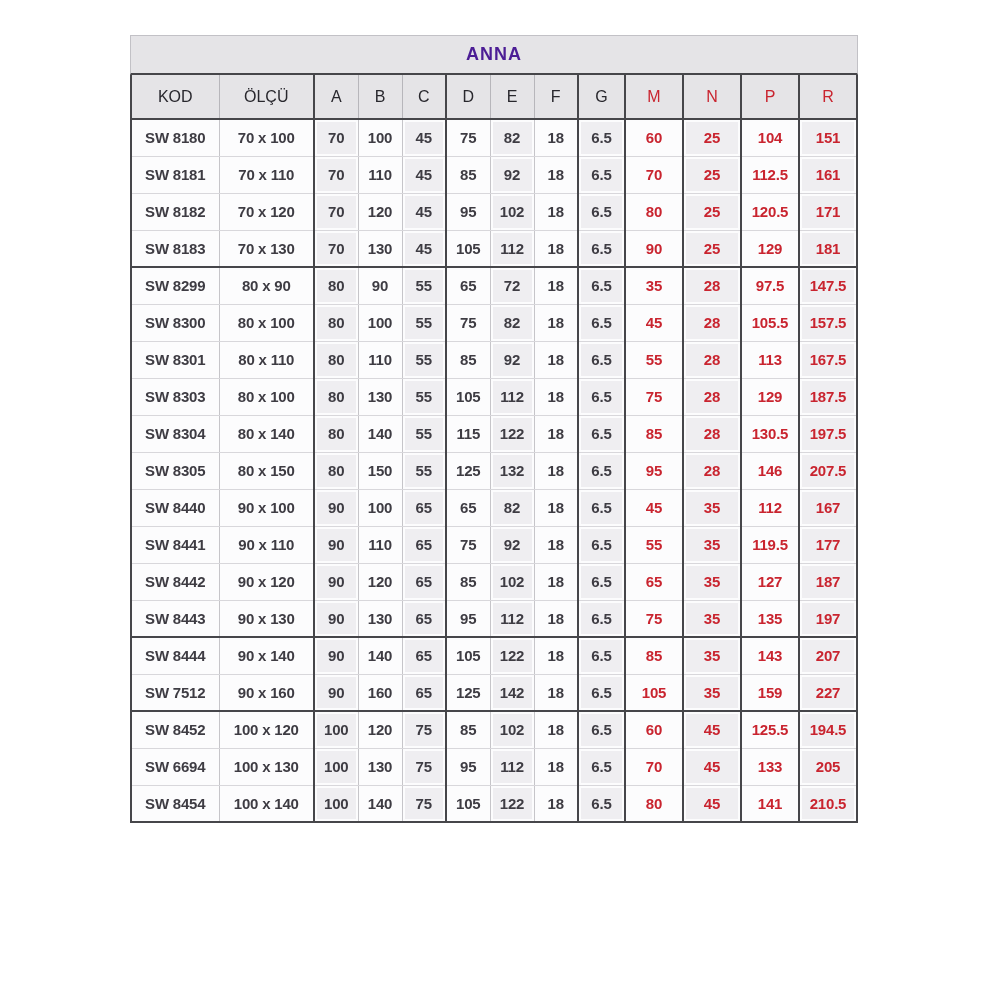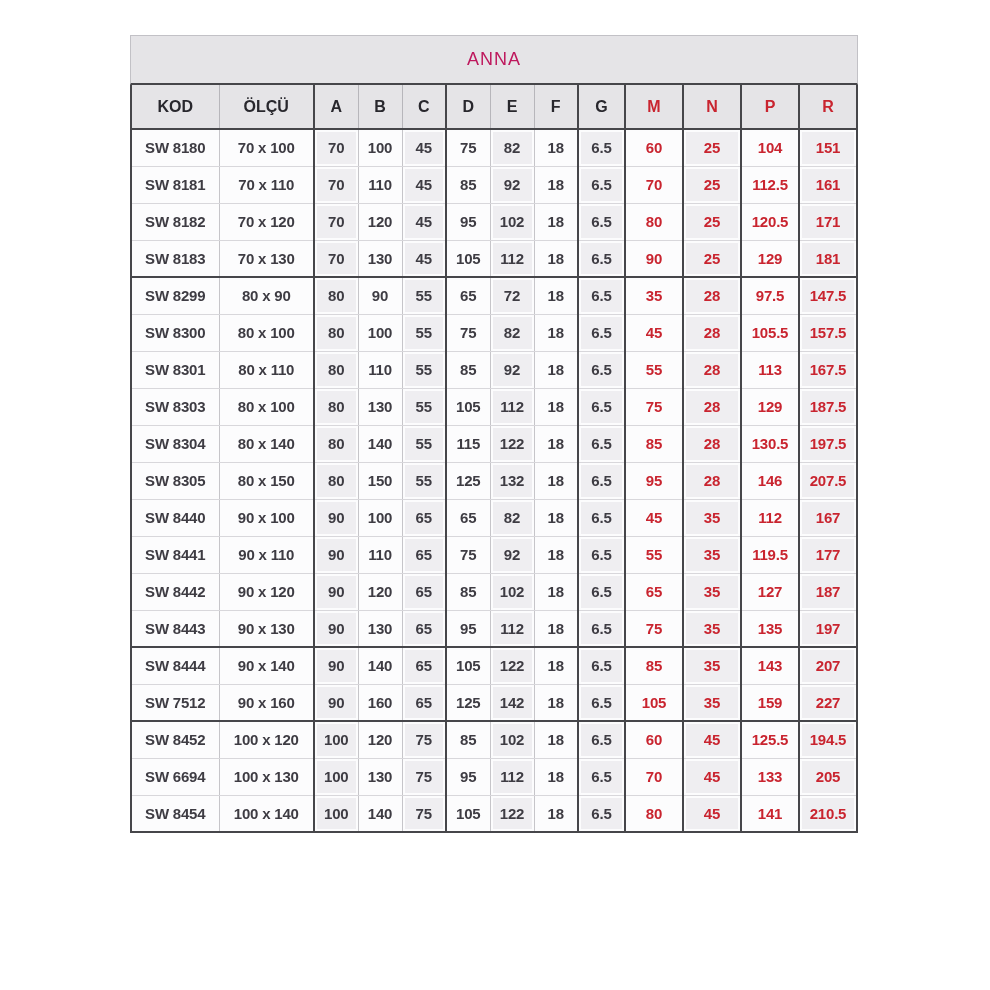--- a/index.html
+++ b/index.html
@@ -15,32 +15,32 @@
   *{box-sizing:border-box;}
   html,body{margin:0;padding:0;}
   body{
     width:990px;height:990px;background:#ffffff;position:relative;
     font-family:"Liberation Sans", sans-serif;
   }
   .table-wrap{
     position:absolute;left:130px;top:35px;width:728px;
   }
   .title-band{
-    height:50px;background:var(--hdr-bg);
+    height:40px;background:var(--hdr-bg);
     border:1px solid #c2c1c6;border-bottom:2px solid var(--grid-dark);
     display:flex;align-items:center;justify-content:center;
-    font-weight:normal;font-size:18px;letter-spacing:1px;color:#be185d;
+    font-weight:bold;font-size:18px;letter-spacing:1px;color:#4c1d95;
   }
   table{
     width:100%;border-collapse:collapse;table-layout:fixed;
     border:2px solid var(--grid-dark);border-top:none;
   }
   th{
     background:var(--hdr-bg);height:44px;
-    font-weight:bold;font-size:16px;color:#28272d;text-align:center;
+    font-weight:normal;font-size:16px;color:#28272d;text-align:center;
     border-bottom:2px solid var(--grid-dark);
     border-right:1px solid #b7b6bb;
   }
   td{
     height:37px;text-align:center;vertical-align:middle;
     font-weight:bold;font-size:15px;letter-spacing:-0.2px;color:var(--dark);
     background:var(--cell-bg);
     border-right:1px solid var(--grid-thin-v);
     border-bottom:1px solid var(--grid-thin-h);
   }

